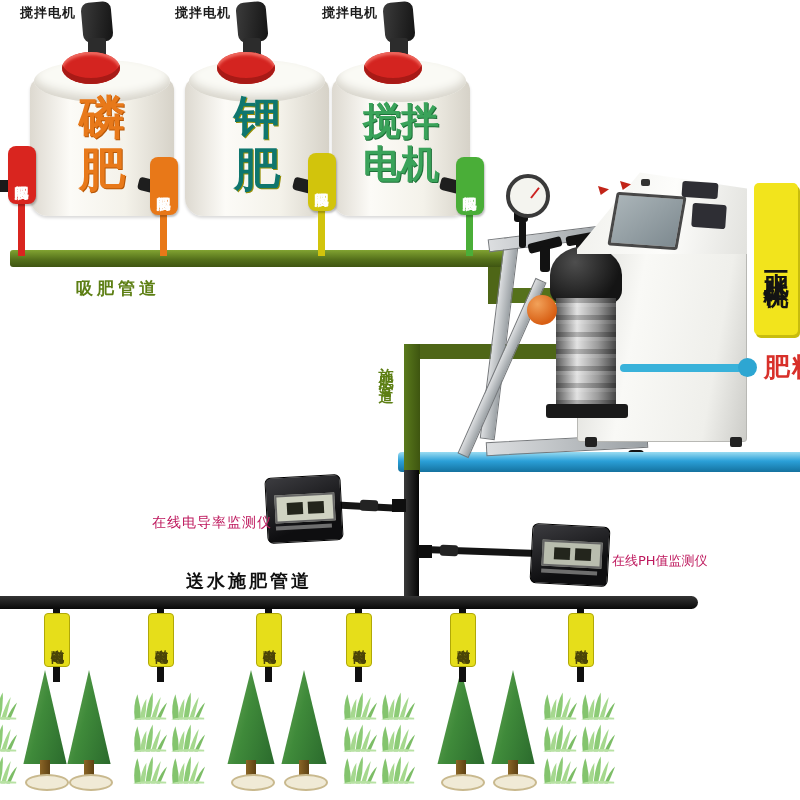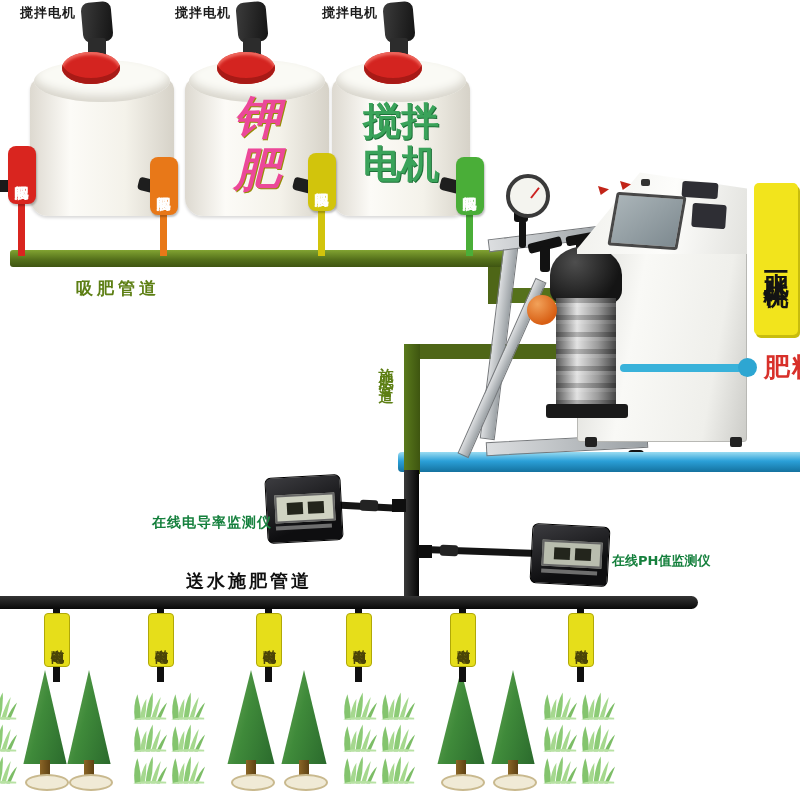--- a/index.html
+++ b/index.html
@@ -14,21 +14,21 @@
          background:linear-gradient(90deg,#ddd9d0,#fcfbf7 28%,#f4f2ea 66%,#d6d2c8);
          border-radius:12px 12px 18px 18px;box-shadow:0 2px 3px rgba(0,0,0,.15);}
   .tcap{position:absolute;left:6px;top:8px;width:136px;height:42px;background:#fafaf5;
         border-radius:50%;box-shadow:inset 0 -6px 10px #d8d5cc;}
   .tlid{position:absolute;left:34px;top:0px;width:58px;height:32px;background:#d42420;
         border-radius:50%;box-shadow:inset 0 -6px 0 #a81a16, inset 0 3px 3px #f06a60;}
   .tname{position:absolute;left:0;top:40px;width:100%;text-align:center;font-weight:bold;line-height:1.12;}
   .tname span{display:inline-block;word-break:break-all;}
   .n1{color:#e8791a;font-size:46px;text-shadow:1px 1px 0 #b85808;}
   .n1 span{width:50px;}
-  .n2{color:#ec4899;font-size:46px;text-shadow:1px 1px 0 #968f06;font-style:italic;}
+  .n2{color:#0f766e;font-size:46px;text-shadow:1px 1px 0 #968f06;}
   .n2 span{width:50px;}
   .n3{color:#3aa35a;font-size:38px;top:48px;text-shadow:1px 1px 0 #1e7038;}
   .n3 span{width:84px;}
   .spout{position:absolute;left:110px;top:128px;width:30px;height:13px;background:#1e1e1e;
          border-radius:4px;transform:rotate(14deg);z-index:2;}
   .motor{position:absolute;left:52px;top:-50px;width:36px;height:82px;}
   .mhead{position:absolute;left:2px;top:0;width:30px;height:40px;background:linear-gradient(100deg,#3c3c3c,#141414);
          border-radius:8px;transform:rotate(-5deg);}
   .mneck{position:absolute;left:8px;top:36px;width:18px;height:30px;background:#2c2c2c;border-radius:3px;}
   .mfoot{position:absolute;left:4px;top:62px;width:26px;height:16px;background:#262626;border-radius:40% 40% 50% 50%;}
@@ -98,21 +98,21 @@
 
   
   .mon{position:absolute;border-radius:6px;z-index:6;border:1px solid #000;
        background:linear-gradient(160deg,#3c3c40,#0e0e10 70%);}
   .mscreen{position:absolute;border:2px solid #666;display:flex;gap:5px;align-items:center;
            justify-content:center;}
   .mscreen i{display:block;width:16px;height:12px;background:#23251c;}
   .cable{position:absolute;height:7px;background:#141414;z-index:4;border-radius:3px;}
   .plug{position:absolute;width:18px;height:11px;background:#232323;border-radius:3px;z-index:5;}
   .tap{position:absolute;width:14px;height:13px;background:#0e0e0e;z-index:5;}
-  .monlbl{position:absolute;font-weight:bold;color:#15803d;z-index:6;}
+  .monlbl{position:absolute;font-weight:normal;color:#be185d;z-index:6;}
 
   
   #mainlbl{position:absolute;left:186px;top:569px;font-size:18px;font-weight:bold;color:#111;
            letter-spacing:3px;z-index:6;}
 
   
   .fstem{position:absolute;top:606px;width:7px;height:76px;background:#101010;z-index:3;}
   .ftag{position:absolute;top:613px;width:24px;height:52px;background:#e6de1a;border:1px solid #b0a808;
         border-radius:4px;writing-mode:vertical-rl;text-orientation:upright;font-size:13px;font-weight:bold;
         color:#4a4408;display:flex;align-items:center;justify-content:center;z-index:5;}
@@ -150,20 +150,21 @@
     <div class="mlabel">搅拌电机</div>
     <div class="motor">
       <div class="mhead"></div>
       <div class="mneck"></div>
       <div class="mfoot"></div>
     </div>
     <div class="tbody"></div>
     <div class="tcap"></div>
     <div class="tlid"></div>
     <div class="spout"></div>
+    <div class="tname n1"><span>磷肥</span></div>
   </div>
 
   <div class="tank" style="left:183px">
     <div class="mlabel">搅拌电机</div>
     <div class="motor">
       <div class="mhead"></div>
       <div class="mneck"></div>
       <div class="mfoot"></div>
     </div>
     <div class="tbody"></div>

